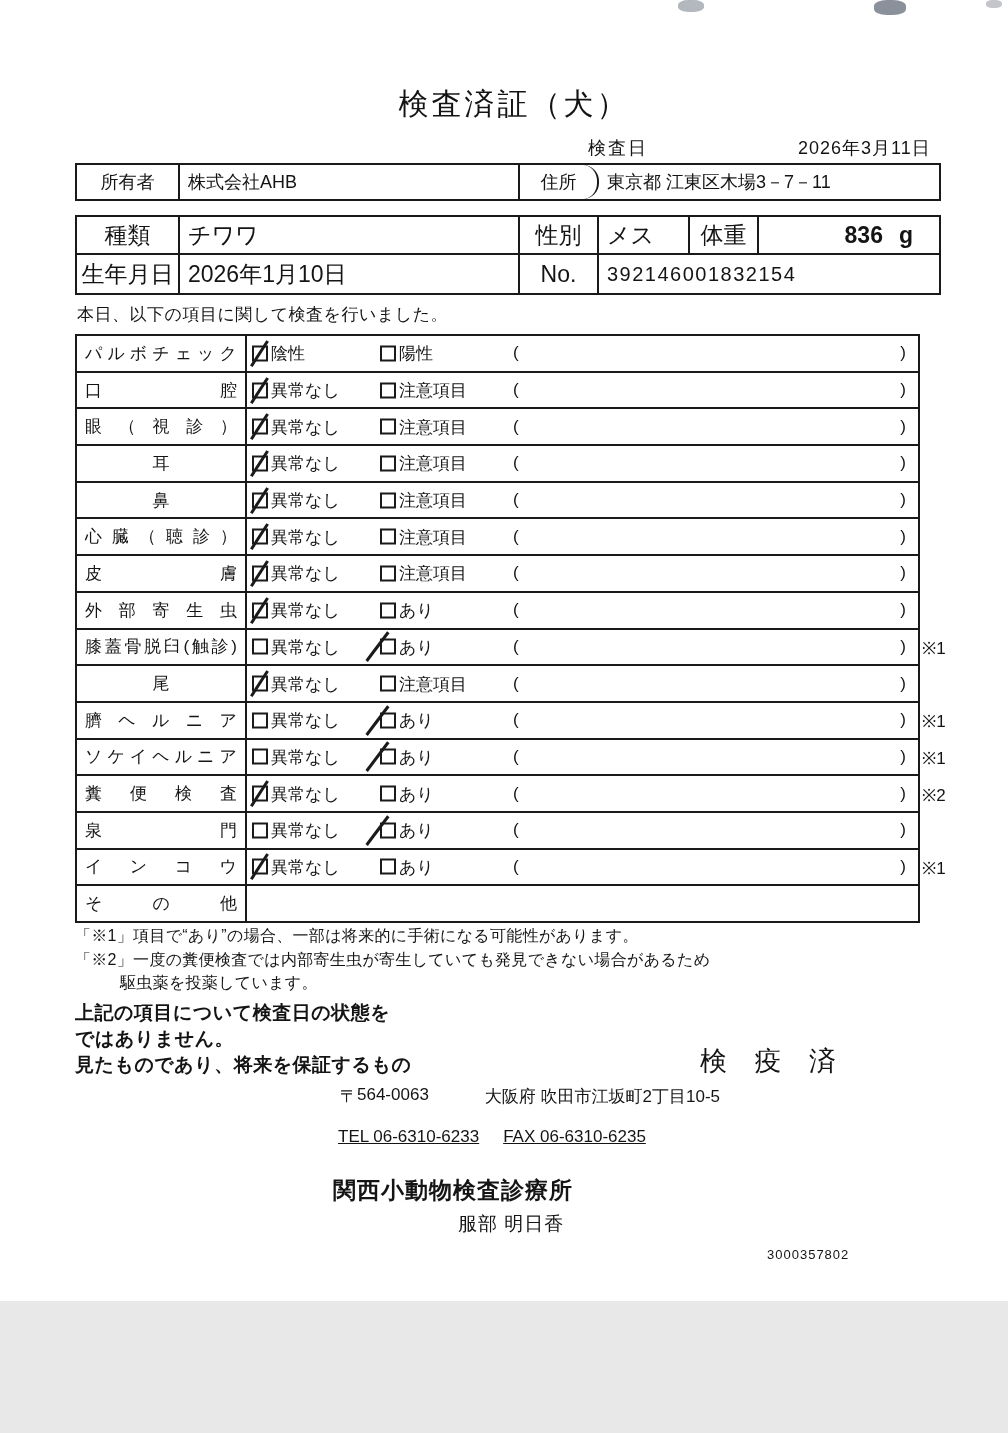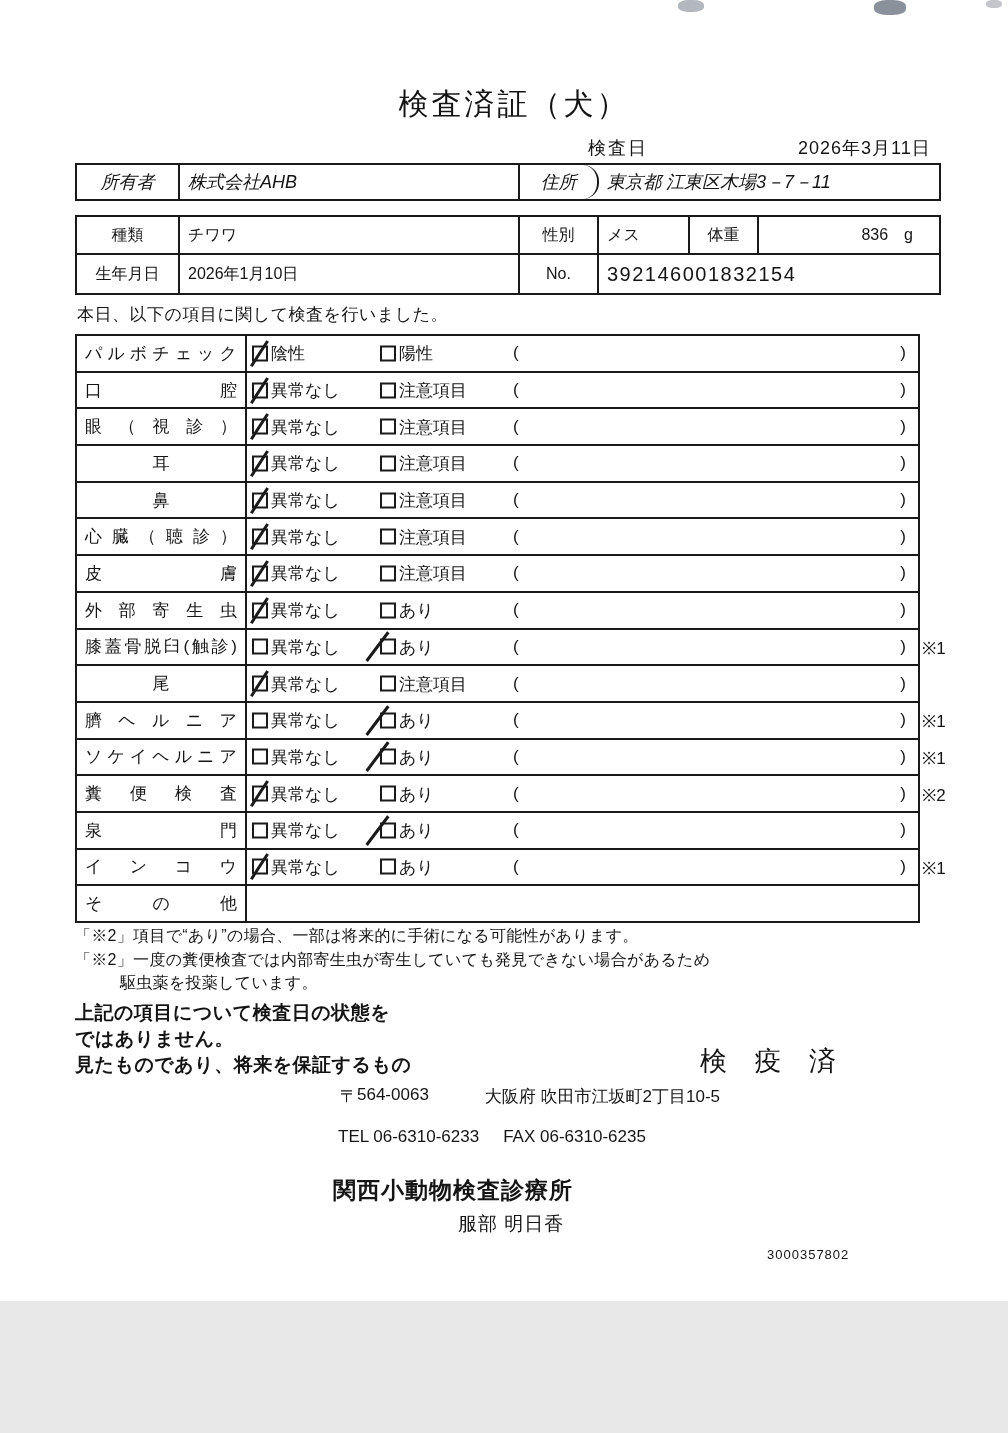--- a/index.html
+++ b/index.html
@@ -8,31 +8,31 @@
   .abs{position:absolute;}
 
   
   .doc-title{left:0;right:0;top:84px;text-align:center;font-size:30px;letter-spacing:3px;}
   .insp-label{left:588px;top:136px;font-size:18px;letter-spacing:2px;}
   .insp-value{left:798px;top:136px;font-size:18px;letter-spacing:1px;}
 
   
   .tbl{display:flex;border:2px solid #1a1a1a;box-sizing:border-box;background:#fff;}
   .tbl .cell{border-right:2px solid #1a1a1a;box-sizing:border-box;display:flex;align-items:center;
-             font-size:18px;padding:0 8px;white-space:nowrap;overflow:hidden;font-style:italic;}
+             font-size:18px;padding:0 8px;white-space:nowrap;overflow:hidden;}
   .tbl .cell.last{border-right:none;flex:1;}
   .tbl .cell.lab{justify-content:center;padding:0 2px;}
   .tbl2{border:2px solid #1a1a1a;box-sizing:border-box;background:#fff;}
   .tbl2 .trow{display:flex;height:38px;}
   .tbl2 .trow.b{border-bottom:2px solid #1a1a1a;box-sizing:border-box;}
   .tbl2 .cell{border-right:2px solid #1a1a1a;box-sizing:border-box;display:flex;align-items:center;
-              font-size:16px;padding:0 8px;white-space:nowrap;overflow:hidden;}
+              font-size:23px;padding:0 8px;white-space:nowrap;overflow:hidden;}
   .tbl2 .cell.last{border-right:none;flex:1;}
   .tbl2 .cell.lab{justify-content:center;padding:0 2px;}
-  .weightcell{justify-content:flex-end !important;padding-right:26px !important;}
+  .weightcell{justify-content:flex-end !important;padding-right:26px !important;font-weight:bold;}
   .weightcell .unit{margin-left:16px;}
   .nocell{font-size:20px !important;letter-spacing:1.5px;}
 
   .intro{left:77px;top:303px;font-size:17px;letter-spacing:.5px;}
 
   
   .chk-table{position:absolute;left:75px;top:334px;width:841px;border:2px solid #1a1a1a;
              border-bottom:none;box-sizing:content-box;background:#fff;}
   .chk-row{display:flex;height:36.7px;border-bottom:2px solid #1a1a1a;box-sizing:border-box;}
   .chk-label{width:170px;min-width:170px;border-right:2px solid #1a1a1a;box-sizing:border-box;
@@ -52,21 +52,21 @@
   .rnote{position:absolute;right:-46px;top:50%;transform:translateY(-50%);width:42px;font-size:17px;}
 
   .fn{font-size:16px;letter-spacing:.3px;}
   .fn1{left:75px;top:926px;} .fn2{left:75px;top:950px;} .fn3{left:120px;top:973px;}
 
   .disclaimer{left:75px;top:1000px;font-size:19px;font-weight:bold;line-height:26px;letter-spacing:.5px;}
   .stamp{left:700px;top:1043px;font-size:27px;letter-spacing:10px;}
 
   .addr-line{left:340px;top:1085px;font-size:17px;display:flex;}
   .addr-line .gap1{margin-left:0;} .addr-line .gap2{margin-left:56px;}
-  .tel-line{left:338px;top:1127px;font-size:17px;display:flex;}
+  .tel-line{left:338px;top:1127px;font-size:17px;display:flex;text-decoration:underline;}
   .tel-line .gap{margin-left:24px;}
   .clinic-name{left:333px;top:1175px;font-size:23px;font-weight:600;letter-spacing:1px;}
   .clinic-person{left:458px;top:1211px;font-size:19px;letter-spacing:1px;}
   .doc-code{left:767px;top:1247px;font-size:13px;letter-spacing:1px;}
 
   
   .art{position:absolute;border-radius:40%;}
   .art1{left:678px;top:0;width:26px;height:12px;background:#9aa0a8;opacity:.75;}
   .art2{left:874px;top:0;width:32px;height:15px;background:#6e7682;opacity:.8;}
   .art3{left:986px;top:0;width:16px;height:8px;background:#a9adb4;opacity:.7;}
@@ -420,21 +420,21 @@
       <div class="chk-row">
         <div class="chk-label just">
           <span>そ</span>
           <span>の</span>
           <span>他</span>
         </div>
         <div class="chk-body"></div>
       </div>
     </div>
 
-  <div class="abs fn fn1">「※2」項目で“あり”の場合、一部は将来的に手術になる可能性があります。</div>
+  <div class="abs fn fn1">「※1」項目で“あり”の場合、一部は将来的に手術になる可能性があります。</div>
   <div class="abs fn fn2">「※2」一度の糞便検査では内部寄生虫が寄生していても発見できない場合があるため</div>
   <div class="abs fn fn3">駆虫薬を投薬しています。</div>
 
   <div class="abs disclaimer">
     <div>上記の項目について検査日の状態を</div>
     <div>ではありません。</div>
     <div>見たものであり、将来を保証するもの</div>
   </div>
 
   <div class="abs stamp">検 疫 済</div>

